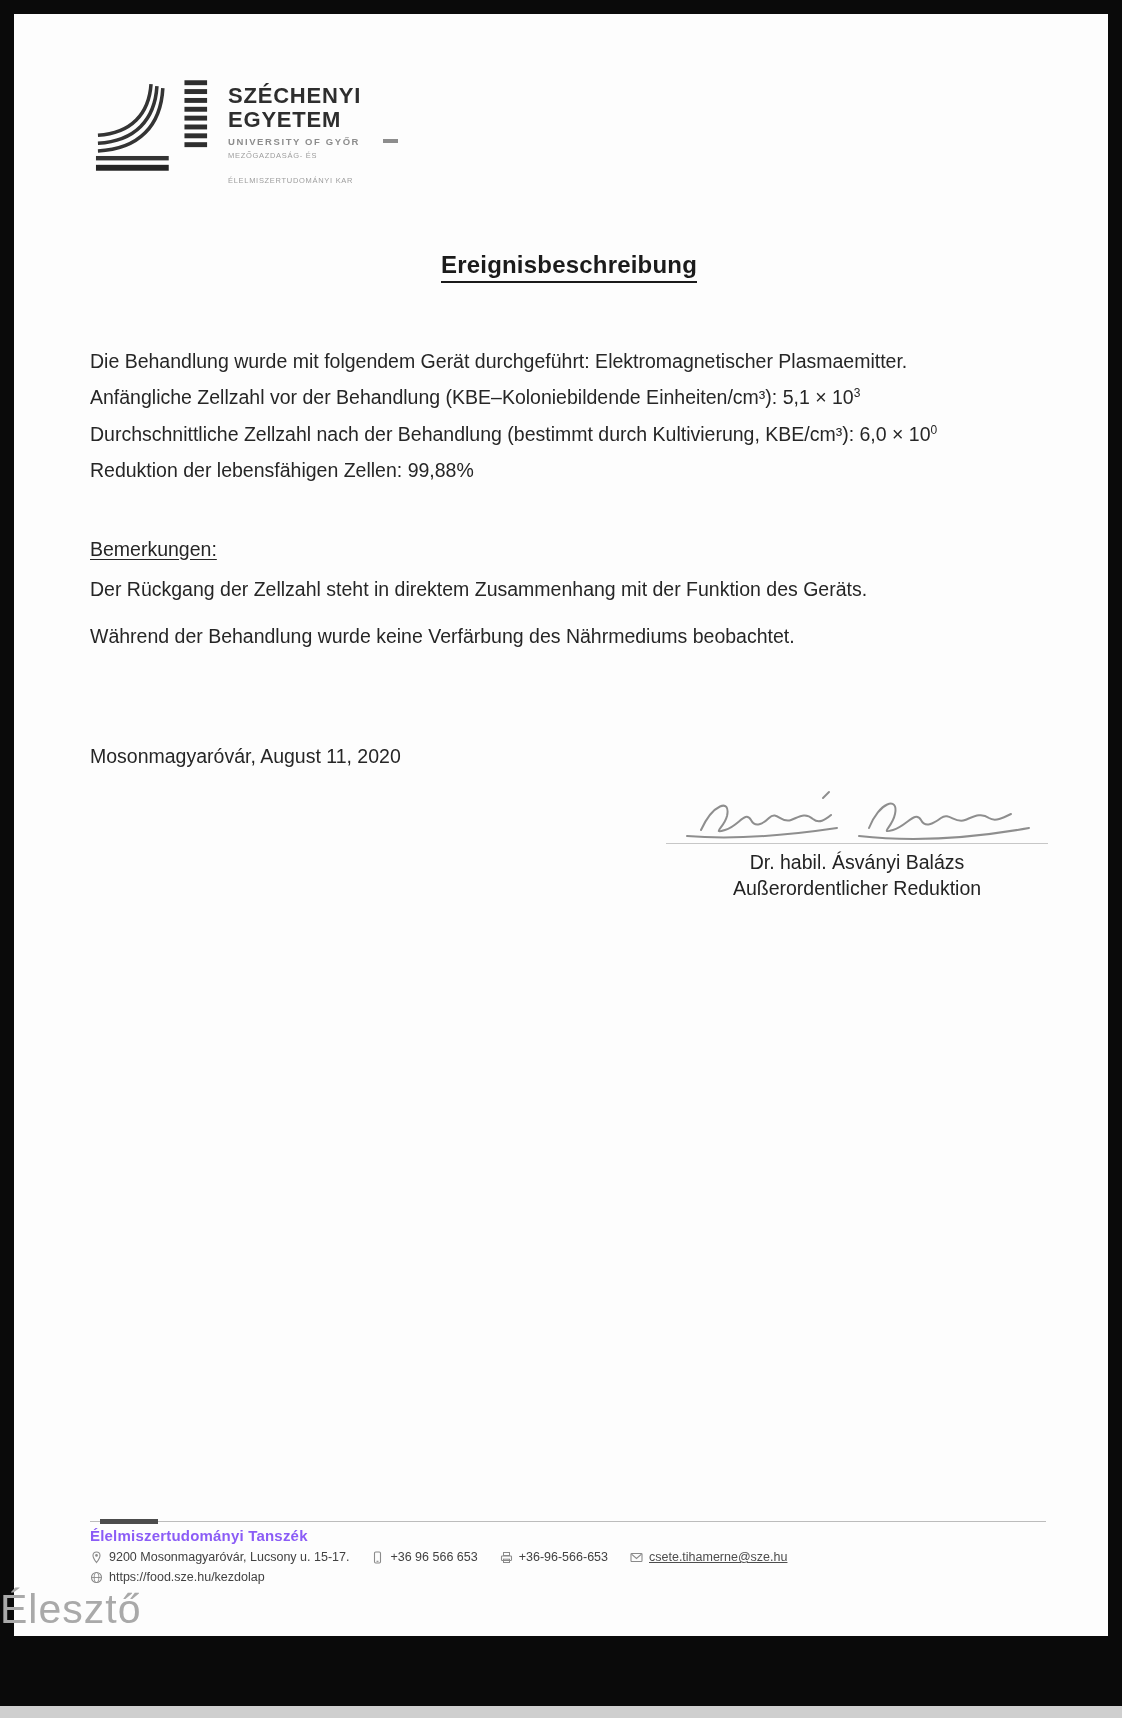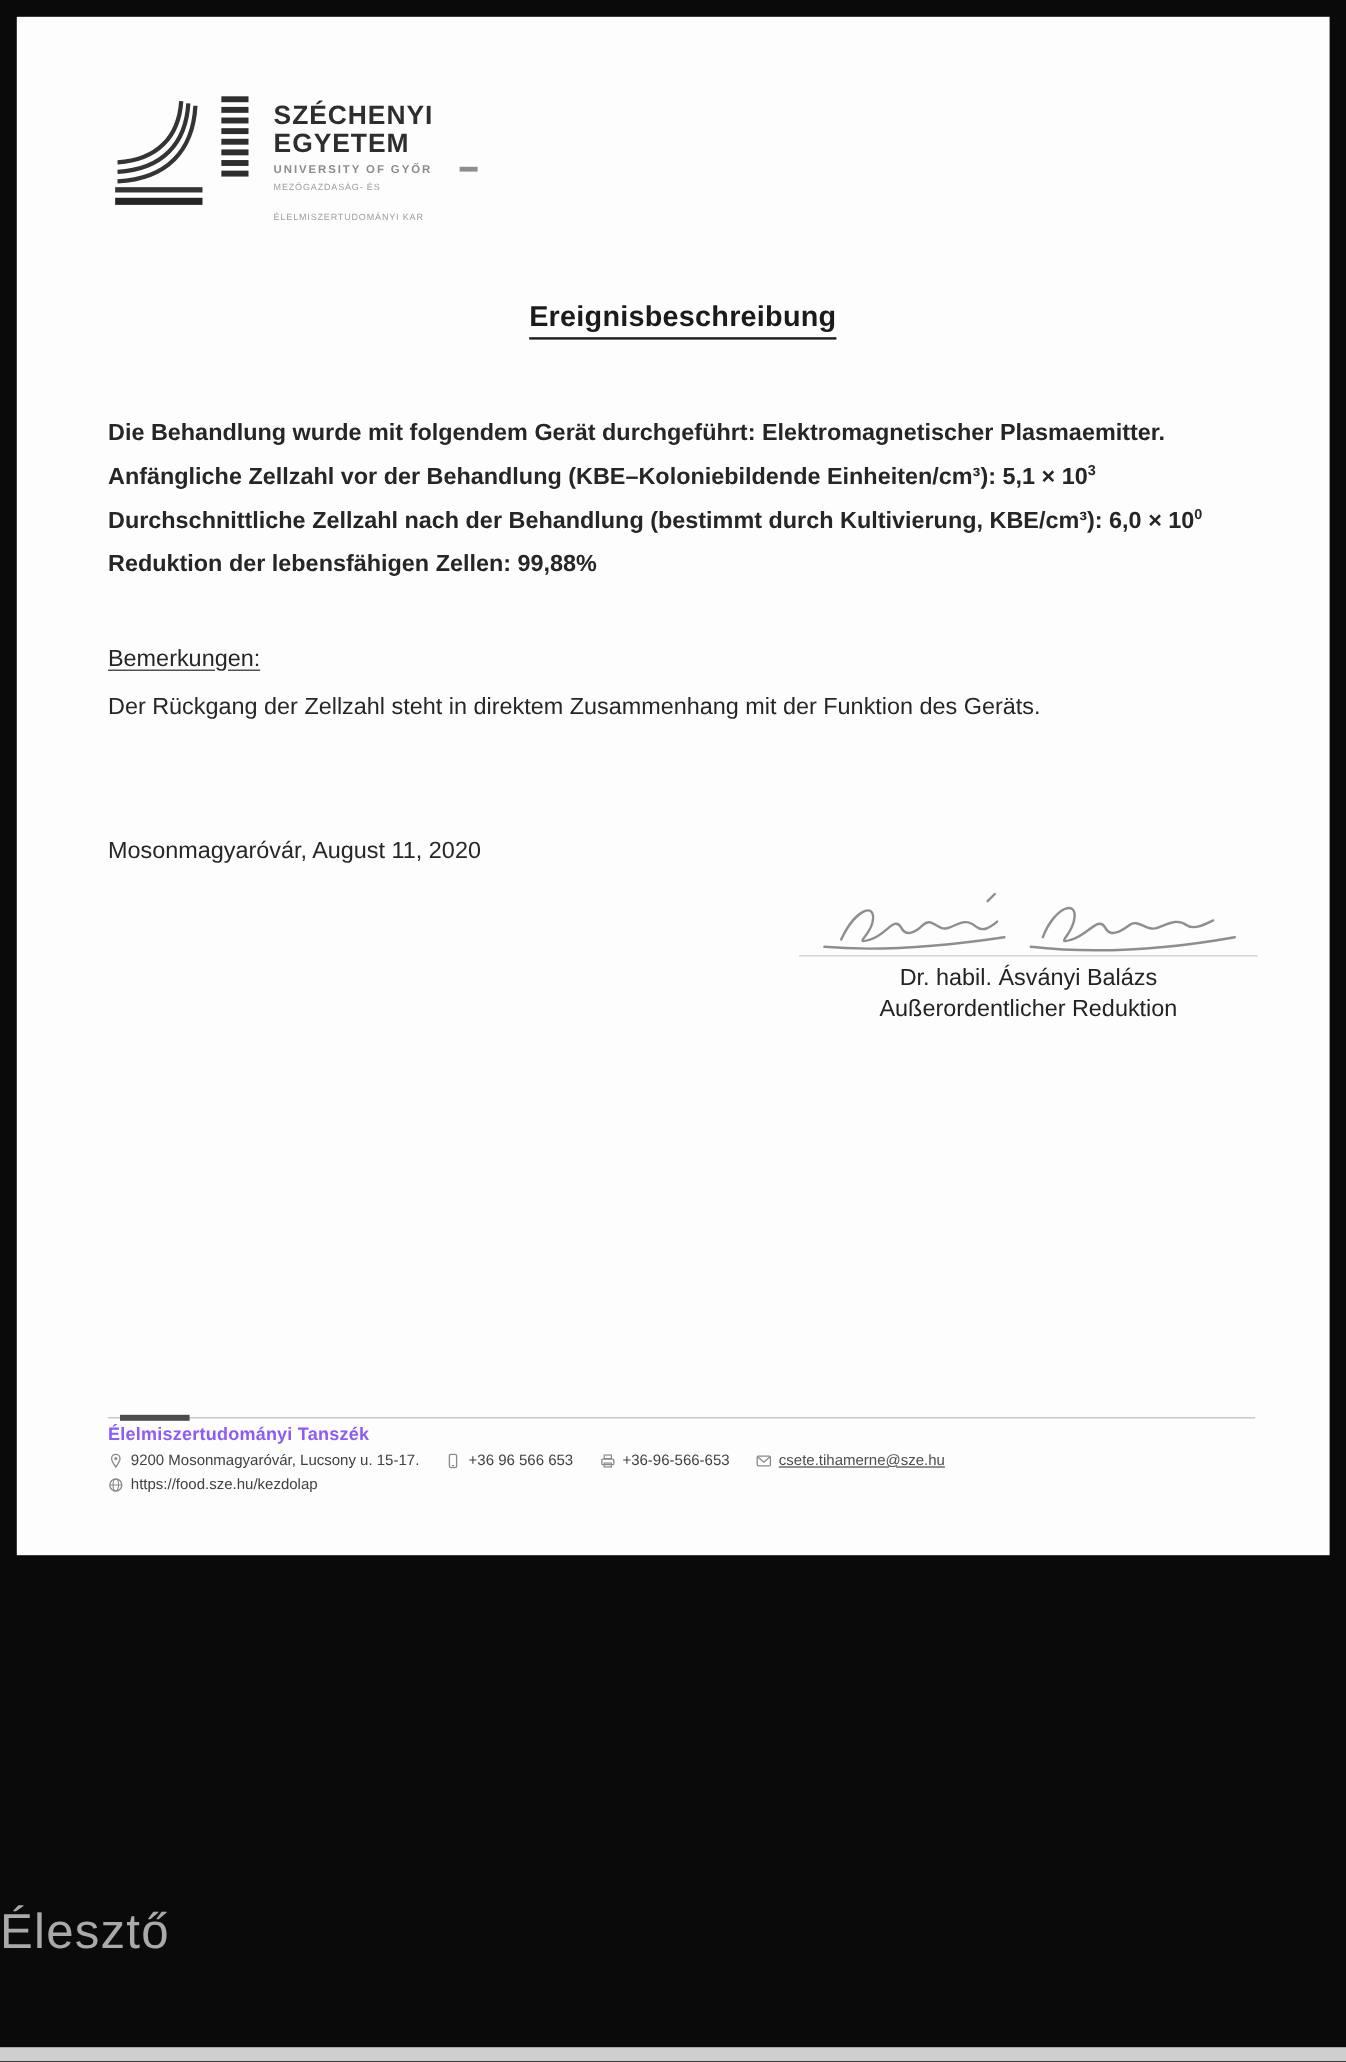--- a/index.html
+++ b/index.html
@@ -3,21 +3,21 @@
 <meta charset="utf-8">
 <style>
   * { margin:0; padding:0; box-sizing:border-box; }
   html,body { background:#000; }
   .frame {
     position:relative; width:1122px; height:1718px;
     background:#0a0a0a; overflow:hidden;
     font-family:"Liberation Sans", sans-serif;
   }
   .page {
-    position:absolute; left:14px; top:14px; width:1094px; height:1282px;
+    position:absolute; left:14px; top:14px; width:1094px; height:1622px;
     background:#fdfdfd; color:#262626; padding:0 60px 0 76px;
   }
 
   
   .logo { margin-top:64px; margin-left:4px; display:flex; gap:16px; align-items:flex-start; }
   .logo-mark { width:118px; height:94px; }
   .logo-text { padding-top:6px; }
   .logo-l1, .logo-l2 { font-size:22px; font-weight:700; letter-spacing:0.8px; color:#2e2e2e; line-height:1.08; }
   .logo-l3 { font-size:9.5px; font-weight:700; color:#8d8d8d; letter-spacing:1.6px; margin-top:4px; display:flex; align-items:center;gap:16px; }
   .logo-dash { display:inline-block; width:15px; height:4px; background:#8d8d8d; margin-left:7px; }
@@ -26,21 +26,21 @@
 
   
   .title-wrap { text-align:center; margin-top:66px; }
   .doc-title {
     display:inline-block; font-size:24px; font-weight:700; color:#1b1b1b;
     border-bottom:2.5px solid #1b1b1b; padding-bottom:2px; letter-spacing:0.2px;
   }
 
   
   .body { margin-top:62px; font-size:19.5px; }
-  .body p { line-height:1.72; margin-bottom:3px;font-weight:bold; }
+  .body p { line-height:1.72; margin-bottom:3px; }
   sup.exp { font-size:12px; }
 
   
   .remarks { margin-top:50px; font-size:19.5px; }
   .remarks-heading { text-decoration:underline; text-underline-offset:3px; }
   .remarks p { line-height:1.9; margin-top:10px; }
 
   
   .dateline { margin-top:90px; font-size:19.5px; }
 
@@ -118,20 +118,21 @@
       </p>
       <p>
         <span>Durchschnittliche Zellzahl nach der Behandlung (bestimmt durch Kultivierung, KBE/cm³): 6,0 × 10</span><sup class="exp">0</sup>
       </p>
       <p><span>Reduktion der lebensfähigen Zellen: 99,88%</span></p>
     </div>
 
     <div class="remarks">
       <div><span class="remarks-heading">Bemerkungen:</span></div>
       <p><span>Der Rückgang der Zellzahl steht in direktem Zusammenhang mit der Funktion des Geräts.</span></p>
+      <p><span>Während der Behandlung wurde keine Verfärbung des Nährmediums beobachtet.</span></p>
     </div>
 
     <div class="dateline">Mosonmagyaróvár, August 11, 2020</div>
 
     <div class="sig-block">
       <svg class="sig-script" viewBox="0 0 368 66" aria-hidden="true">
         <g fill="none" stroke="#8e8e8e" stroke-width="2" stroke-linecap="round">
           <path d="M28 46 C 40 20 58 14 54 32 C 51 44 38 50 52 46 C 66 42 72 26 78 36 C 82 44 90 40 96 34 C 104 26 108 40 118 36 C 126 33 132 28 140 35 C 146 40 152 36 158 31"></path>
           <path d="M14 52 C 60 56 110 52 164 44"></path>
           <path d="M150 14 L 156 8"></path>

